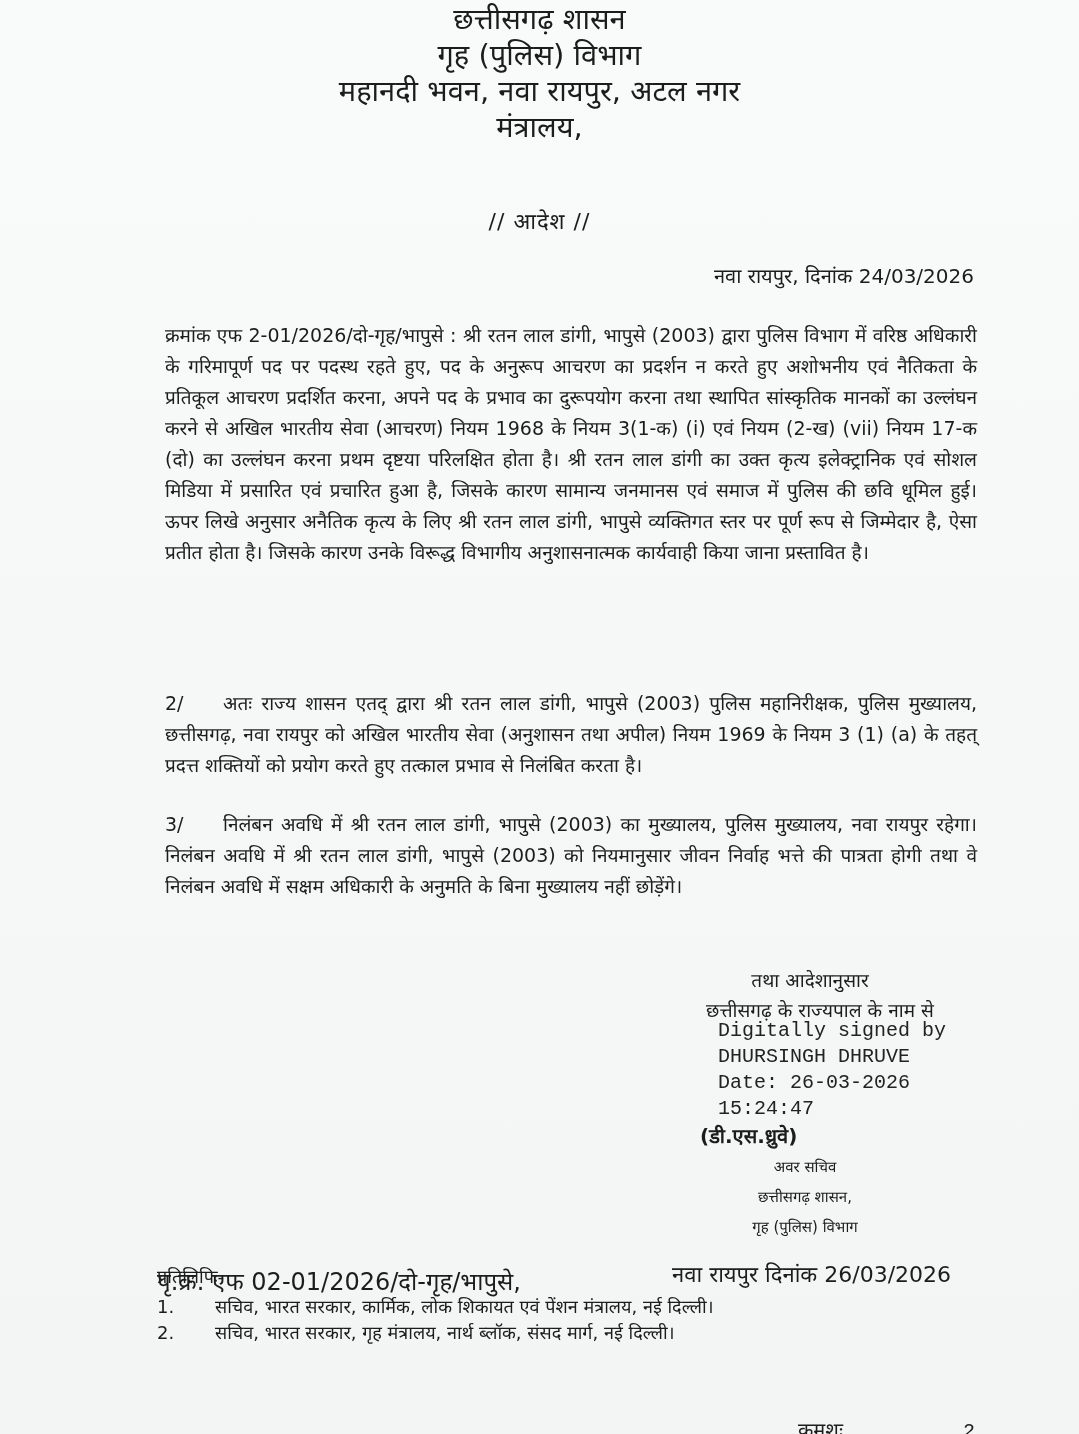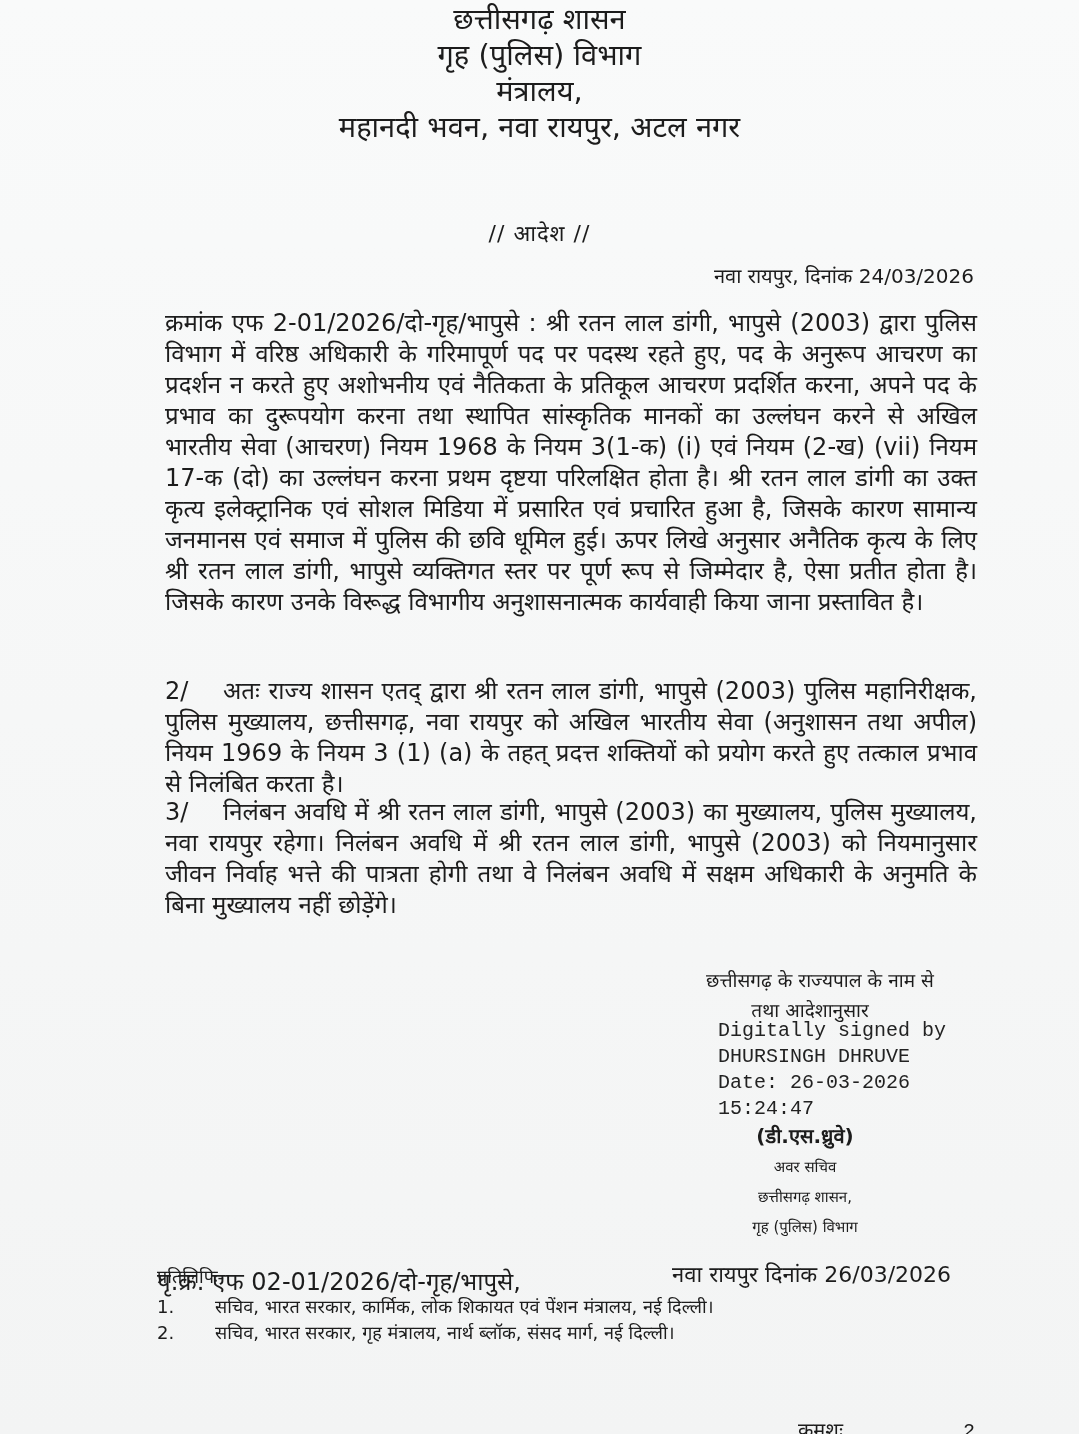--- a/index.html
+++ b/index.html
@@ -7,67 +7,67 @@
     width: 1079px; height: 1434px; overflow: hidden;
     background: #f7f8f8;
     font-family: "DejaVu Sans", sans-serif;
     color: #1c1c1c;
     position: relative;
   }
   .page { position: absolute; inset: 0; background: linear-gradient(180deg,#f9fafa 0%,#f3f4f4 100%); }
   .header { position: absolute; left: 0; width: 100%; text-align: center; }
   .h-line { font-size: 29px; line-height: 36px; }
   .h1 { top: 1px; }
-  .order-title { position: absolute; top: 205px; left: 0; width: 100%; text-align: center; font-size: 22px; letter-spacing: 1px; margin-top: 12px; }
+  .order-title { position: absolute; top: 205px; left: 0; width: 100%; text-align: center; font-size: 22px; letter-spacing: 1px; }
   .place-date { position: absolute; top: 262px; right: 105px; font-size: 20px; }
-  .para { position: absolute; left: 165px; width: 812px; font-size: 24px; line-height: 31px; text-align: justify; }
+  .para { position: absolute; left: 165px; width: 812px; font-size: 19px; line-height: 31px; text-align: justify; margin-top: 12px; }
   .p1 { top: 308px; }
   .p2 { top: 676px; }
   .p3 { top: 797px; }
   .para .num { display: inline-block; width: 58px; }
   .sig-block { position: absolute; top: 965px; left: 670px; width: 300px; text-align: center; font-size: 19px; line-height: 30px; }
   .digital { position: absolute; top: 1018px; left: 718px; font-size: 20px; line-height: 26px; font-family: Liberation Mono, monospace; color: #222; }
-  .sig-name { position: absolute; top: 1122px; left: 700px; width: 210px; text-align: center; font-size: 20px; font-weight: bold; }
+  .sig-name { position: absolute; top: 1122px; left: 700px; width: 210px; font-size: 20px; font-weight: bold; }
   .sig-desig { position: absolute; top: 1152px; left: 700px; width: 210px; text-align: center; font-size: 15px; line-height: 30px; }
   .ref-no { position: absolute; top: 1264px; left: 157px; font-size: 24px; }
   .ref-date { position: absolute; top: 1258px; left: 672px; font-size: 22px; }
   .copy-label { position: absolute; top: 1264px; left: 157px; font-size: 18px; }
   .copy-list { position: absolute; top: 1294px; left: 157px; font-size: 18px; line-height: 26px; margin: 0; padding: 0; list-style: none; }
   .copy-list li { display: flex; }
   .copy-list .n { width: 58px; }
   .contd { position: absolute; top: 1416px; left: 798px; font-size: 20px; font-family: Liberation Mono, monospace; }
 </style>
 </head>
 <body>
 
 <div class="page">
 
   <div class="header h1">
     <div class="h-line">छत्तीसगढ़ शासन</div>
     <div class="h-line">गृह (पुलिस) विभाग</div>
+    <div class="h-line">महानदी भवन, नवा रायपुर, अटल नगर</div>
     <div class="h-line">मंत्रालय,</div>
-    <div class="h-line">महानदी भवन, नवा रायपुर, अटल नगर</div>
   </div>
 
   <div class="order-title">// आदेश //</div>
   <div class="place-date">नवा रायपुर, दिनांक 24/03/2026</div>
 
   <div class="para p1">क्रमांक एफ 2-01/2026/दो-गृह/भापुसे : श्री रतन लाल डांगी, भापुसे (2003) द्वारा पुलिस विभाग में वरिष्ठ अधिकारी के गरिमापूर्ण पद पर पदस्थ रहते हुए, पद के अनुरूप आचरण का प्रदर्शन न करते हुए अशोभनीय एवं नैतिकता के प्रतिकूल आचरण प्रदर्शित करना, अपने पद के प्रभाव का दुरूपयोग करना तथा स्थापित सांस्कृतिक मानकों का उल्लंघन करने से अखिल भारतीय सेवा (आचरण) नियम 1968 के नियम 3(1-क) (i) एवं नियम (2-ख) (vii) नियम 17-क (दो) का उल्लंघन करना प्रथम दृष्टया परिलक्षित होता है। श्री रतन लाल डांगी का उक्त कृत्य इलेक्ट्रानिक एवं सोशल मिडिया में प्रसारित एवं प्रचारित हुआ है, जिसके कारण सामान्य जनमानस एवं समाज में पुलिस की छवि धूमिल हुई। ऊपर लिखे अनुसार अनैतिक कृत्य के लिए श्री रतन लाल डांगी, भापुसे व्यक्तिगत स्तर पर पूर्ण रूप से जिम्मेदार है, ऐसा प्रतीत होता है। जिसके कारण उनके विरूद्ध विभागीय अनुशासनात्मक कार्यवाही किया जाना प्रस्तावित है।</div>
 
   <div class="para p2">
     <span class="num">2/</span><span>अतः राज्य शासन एतद् द्वारा श्री रतन लाल डांगी, भापुसे (2003) पुलिस महानिरीक्षक, पुलिस मुख्यालय, छत्तीसगढ़, नवा रायपुर को अखिल भारतीय सेवा (अनुशासन तथा अपील) नियम 1969 के नियम 3 (1) (a) के तहत् प्रदत्त शक्तियों को प्रयोग करते हुए तत्काल प्रभाव से निलंबित करता है।</span>
   </div>
 
   <div class="para p3">
     <span class="num">3/</span><span>निलंबन अवधि में श्री रतन लाल डांगी, भापुसे (2003) का मुख्यालय, पुलिस मुख्यालय, नवा रायपुर रहेगा। निलंबन अवधि में श्री रतन लाल डांगी, भापुसे (2003) को नियमानुसार जीवन निर्वाह भत्ते की पात्रता होगी तथा वे निलंबन अवधि में सक्षम अधिकारी के अनुमति के बिना मुख्यालय नहीं छोड़ेंगे।</span>
   </div>
 
   <div class="sig-block">
+    <div style="margin-left:-20px">तथा आदेशानुसार</div>
     <div>छत्तीसगढ़ के राज्यपाल के नाम से</div>
-    <div style="margin-left:-20px">तथा आदेशानुसार</div>
   </div>
 
   <div class="digital">
     <div>Digitally signed by</div>
     <div>DHURSINGH DHRUVE</div>
     <div>Date: 26-03-2026</div>
     <div>15:24:47</div>
   </div>
 
   <div class="sig-name">(डी.एस.ध्रुवे)</div>

